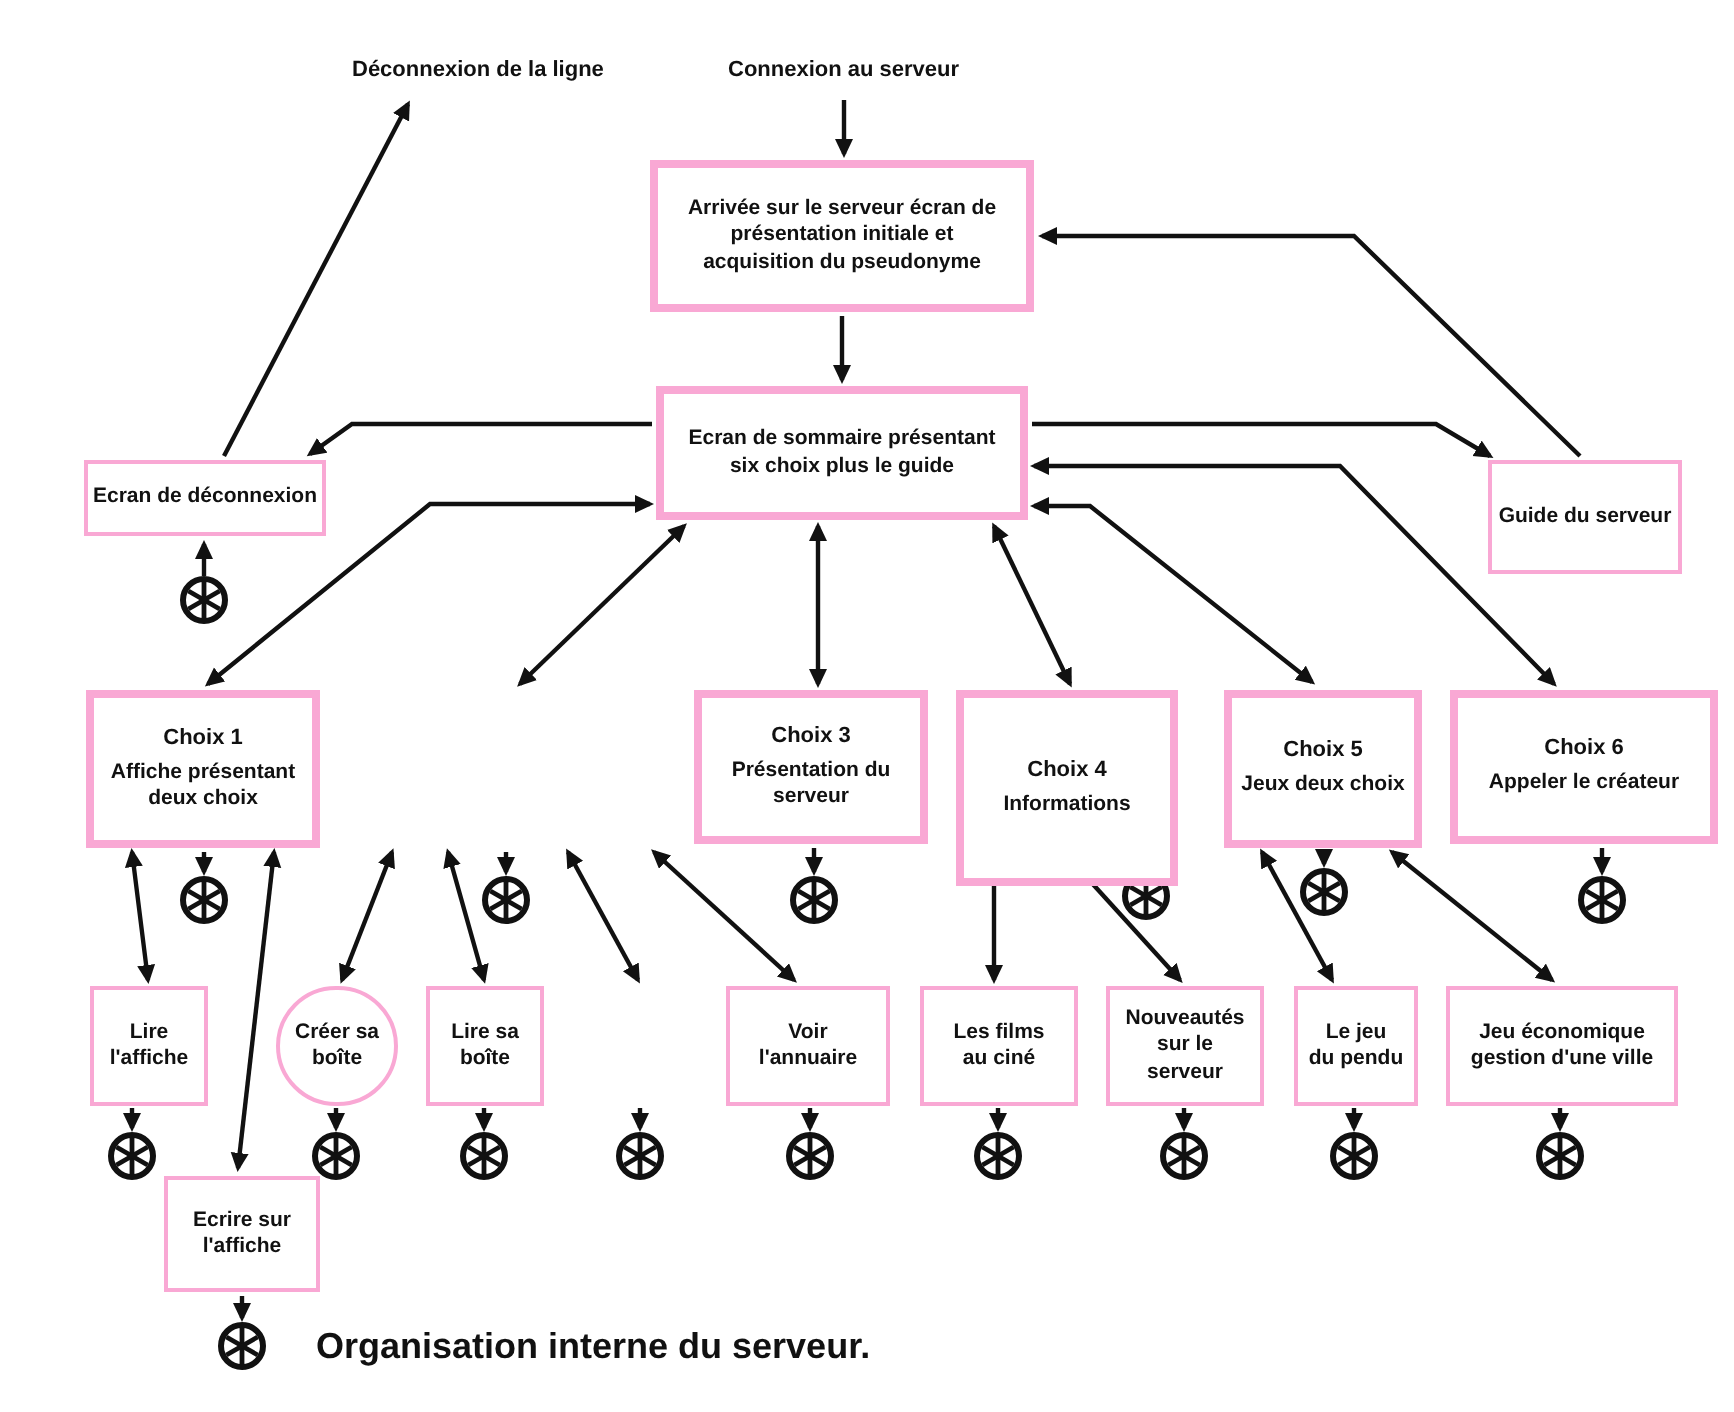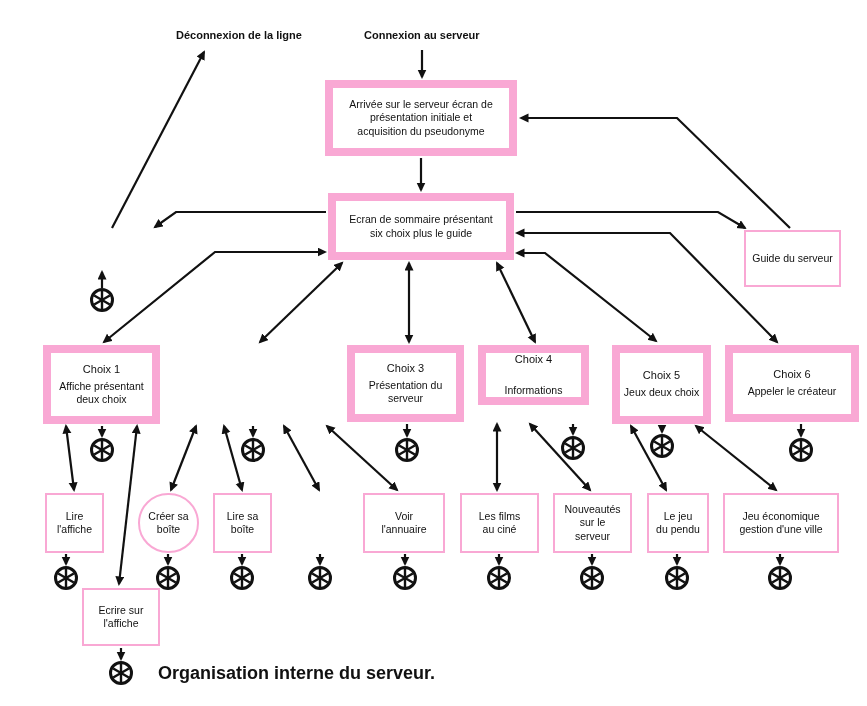--- a/index.html
+++ b/index.html
@@ -2,23 +2,23 @@
 <html><head>
 <meta charset="utf-8">
 <style>
   html,body{margin:0;padding:0;background:#ffffff;}
   #canvas{
     position:relative;width:867px;height:706px;background:#ffffff;
     font-family:"Liberation Sans",sans-serif;color:#111;overflow:hidden;
   }
   #wires{position:absolute;left:0;top:0;pointer-events:none;}
   .box{
-    position:absolute;background:#fff;border:8px solid #f9a8d4;
+    position:absolute;background:#fff;border:4px solid #f9a8d4;
     display:flex;flex-direction:column;align-items:center;justify-content:center;
-    text-align:center;font-weight:normal;box-sizing:border-box;
+    text-align:center;font-weight:bold;box-sizing:border-box;
   }
   .box-text{white-space:pre-line;line-height:1.25;}
   .t10{font-size:10.5px;}
   .choix-title{font-size:11px;margin-bottom:5px;white-space:pre-line;}
   .lbl{
     position:absolute;font-weight:bold;font-size:11px;white-space:nowrap;
   }
   .caption{
     position:absolute;font-weight:bold;font-size:18px;white-space:nowrap;
   }
@@ -118,36 +118,39 @@
     <div class="box-text t10">Arrivée sur le serveur écran de
 présentation initiale et
 acquisition du pseudonyme</div>
   </div>
 
   <div class="box" style="left:328px;top:193px;width:186px;height:67px;">
     <div class="box-text t10">Ecran de sommaire présentant
 six choix plus le guide</div>
   </div>
 
+  <div class="box" style="left:42px;top:230px;width:121px;height:38px;border-width:2.5px;">
+    <div class="box-text t10">Ecran de déconnexion</div>
+  </div>
 
   <div class="box" style="left:744px;top:230px;width:97px;height:57px;border-width:2.5px;">
     <div class="box-text t10">Guide du serveur</div>
   </div>
 
   <div class="box" style="left:43px;top:345px;width:117px;height:79px;">
     <div class="choix-title">Choix 1</div>
     <div class="box-text t10">Affiche présentant
 deux choix</div>
   </div>
   <div class="box" style="left:347px;top:345px;width:117px;height:77px;">
     <div class="choix-title">Choix 3</div>
     <div class="box-text t10">Présentation du
 serveur</div>
   </div>
-  <div class="box" style="left:478px;top:345px;width:111px;height:60px;justify-content:space-between;">
+  <div class="box" style="left:478px;top:345px;width:111px;height:98px;">
     <div class="choix-title">Choix 4</div>
     <div class="box-text t10">Informations</div>
   </div>
   <div class="box" style="left:612px;top:345px;width:99px;height:79px;">
     <div class="choix-title">Choix 5</div>
     <div class="box-text t10">Jeux deux choix</div>
   </div>
   <div class="box" style="left:725px;top:345px;width:134px;height:77px;">
     <div class="choix-title">Choix 6</div>
     <div class="box-text t10">Appeler le créateur</div>

